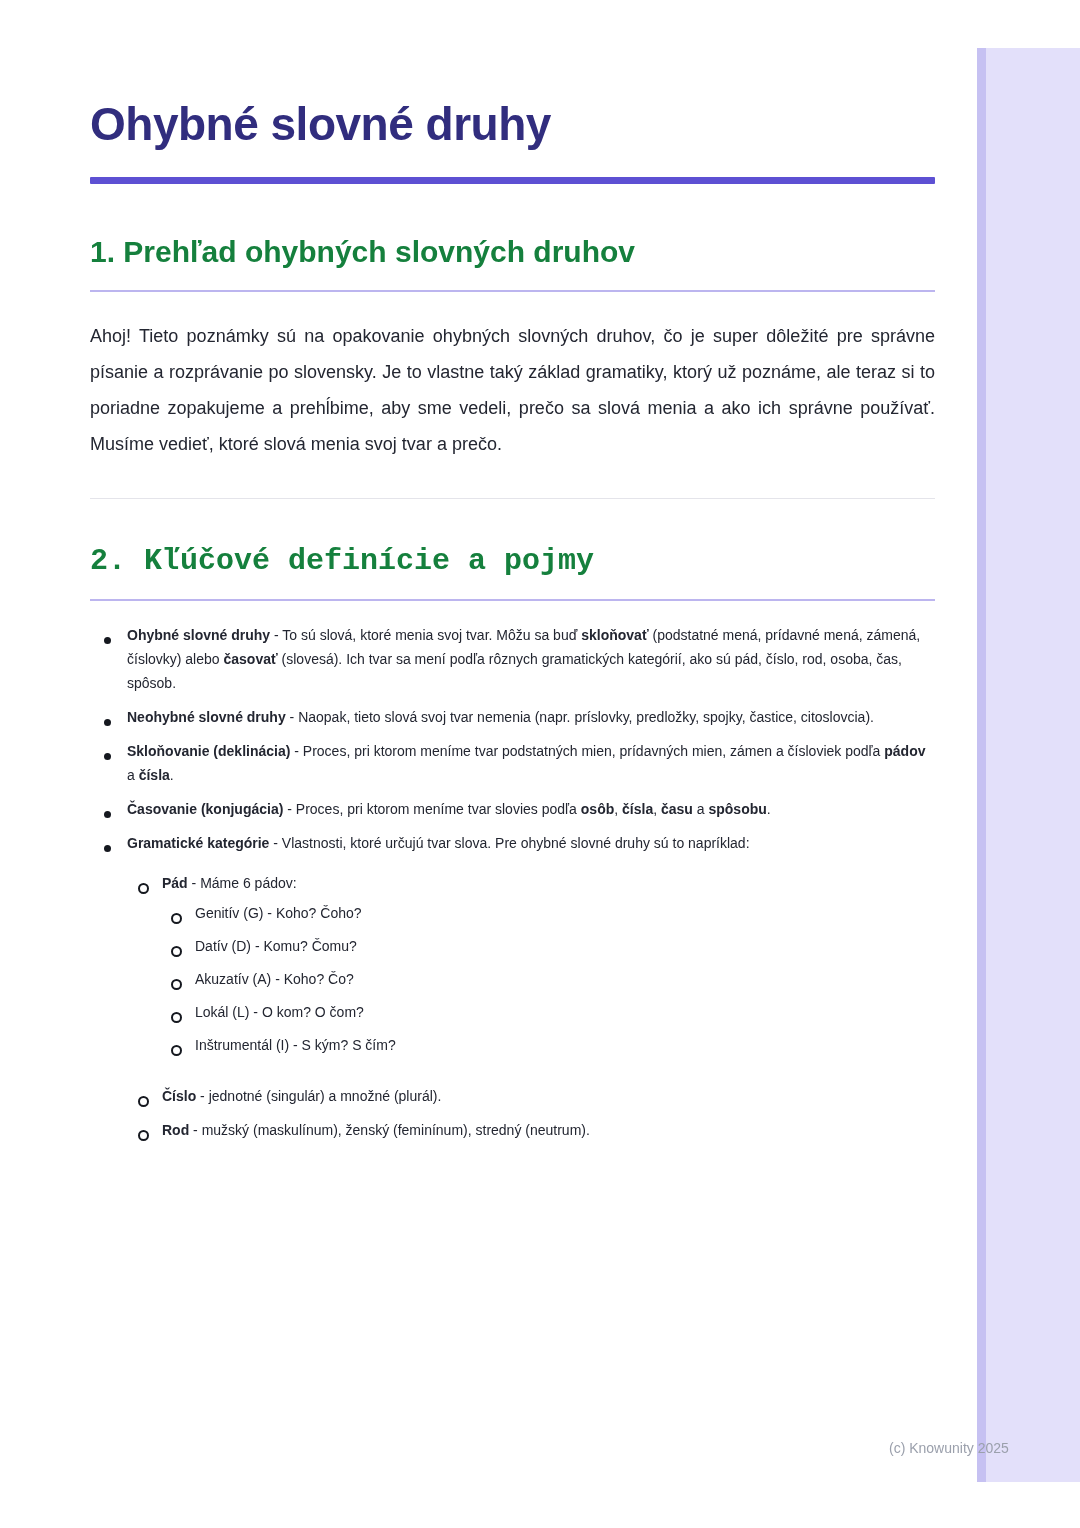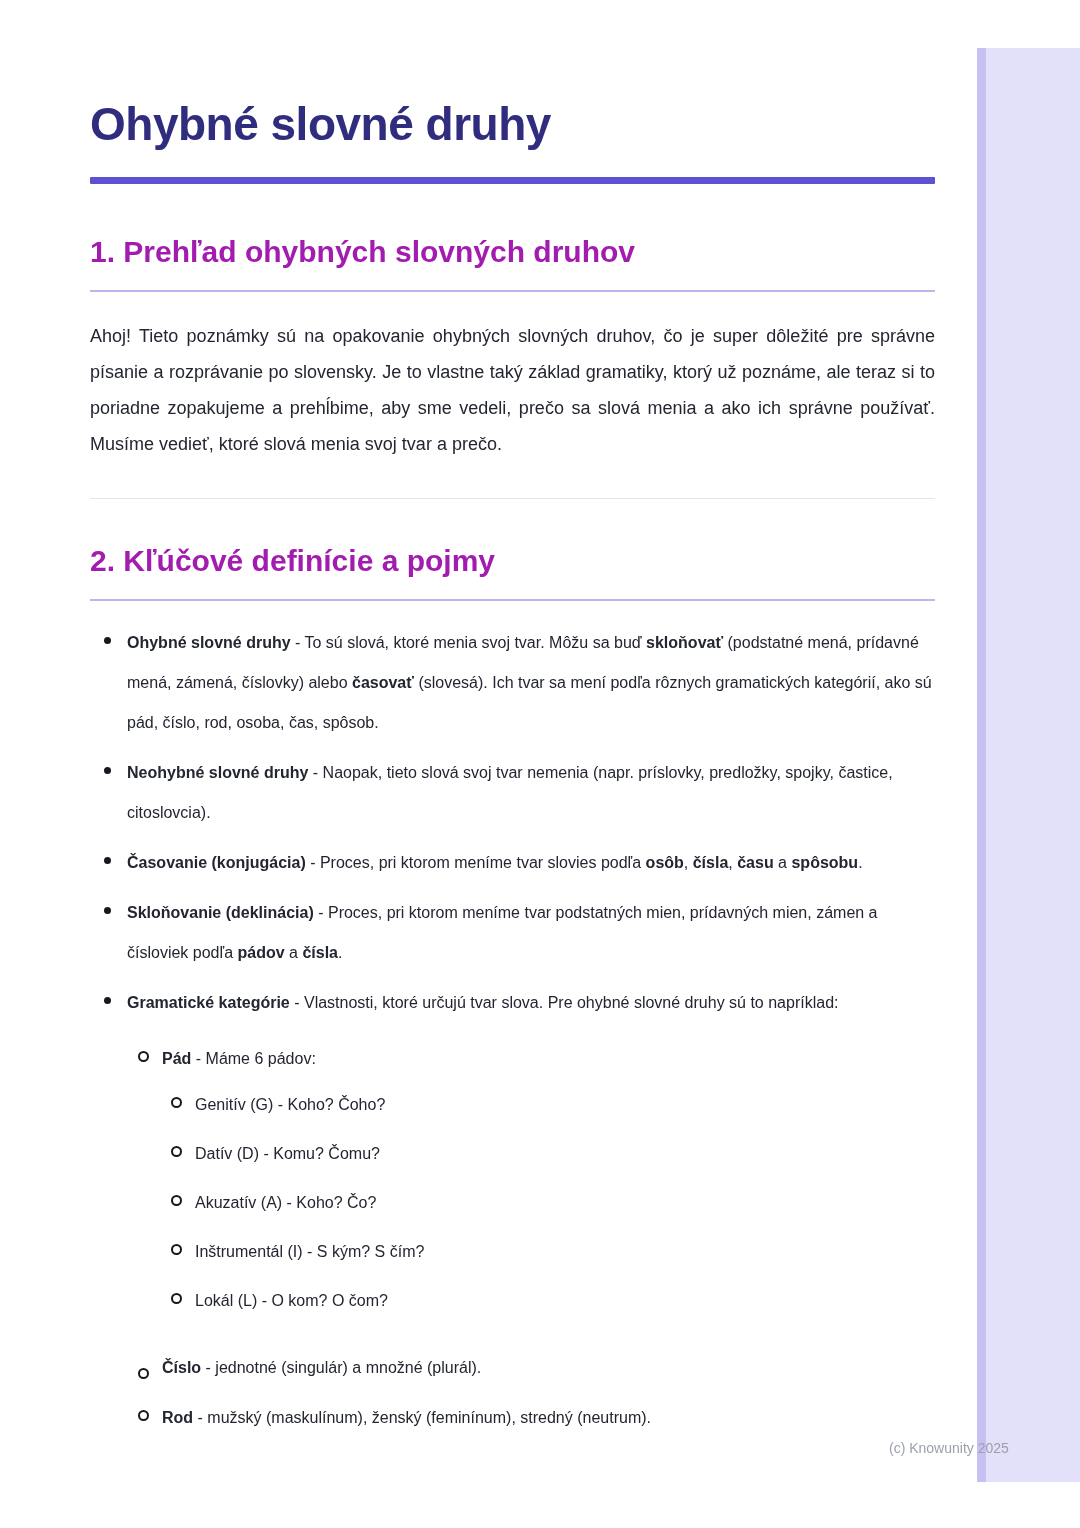--- a/index.html
+++ b/index.html
@@ -41,23 +41,23 @@
     height: 7px;
     background: #5d50d3;
     margin-top: 26px;
     border-radius: 1px;
   }
   h2.section-heading {
     margin-top: 50px;
     font-size: 30px;
     line-height: 1.2;
     font-weight: bold;
-    color: #a21caf;
-  }
-  h2.section-heading.second { margin-top: 44px; }
+    color: #15803d;
+  }
+  h2.section-heading.second { margin-top: 44px; font-family: Liberation Mono, monospace; }
   .heading-rule {
     height: 2px;
     background: #bcb5ef;
     margin-top: 20px;
   }
   p.body-par {
     margin-top: 26px;
     font-size: 18px;
     line-height: 36px;
     text-align: justify;
@@ -66,22 +66,22 @@
   hr.divider {
     border: none;
     border-top: 1px solid #e4e4ea;
     margin-top: 36px;
   }
   ul { list-style: none; }
   ul.lvl1 { margin-top: 22px; padding-left: 14px; }
   li.item {
     display: flex;
     align-items: flex-start;
-    font-size: 16px;
-    line-height: 40px;
+    font-size: 14px;
+    line-height: 24px;
     margin-bottom: 10px;
   }
   .item-text { flex: 1; }
   .b { font-weight: bold; }
   .marker { flex: none; display: block; }
   .marker.dot {
     width: 7px; height: 7px;
     border-radius: 50%;
     background: #15181f;
     margin: 14px 16px 0 0;
@@ -135,26 +135,26 @@
         <div class="item-text"><span class="b">Ohybné slovné druhy</span><span> - To sú slová, ktoré menia svoj tvar. Môžu sa buď </span><span class="b">skloňovať</span><span> (podstatné mená, prídavné mená, zámená, číslovky) alebo </span><span class="b">časovať</span><span> (slovesá). Ich tvar sa mení podľa rôznych gramatických kategórií, ako sú pád, číslo, rod, osoba, čas, spôsob.</span></div>
       </li>
 
       <li class="item">
         <span class="marker dot"></span>
         <div class="item-text"><span class="b">Neohybné slovné druhy</span><span> - Naopak, tieto slová svoj tvar nemenia (napr. príslovky, predložky, spojky, častice, citoslovcia).</span></div>
       </li>
 
       <li class="item">
         <span class="marker dot"></span>
+        <div class="item-text"><span class="b">Skloňovanie (deklinácia)</span><span> - Proces, pri ktorom meníme tvar podstatných mien, prídavných mien, zámen a čísloviek podľa </span><span class="b">pádov</span><span> a </span><span class="b">čísla</span><span>.</span></div>
+      </li>
+
+      <li class="item">
+        <span class="marker dot"></span>
         <div class="item-text"><span class="b">Časovanie (konjugácia)</span><span> - Proces, pri ktorom meníme tvar slovies podľa </span><span class="b">osôb</span><span>, </span><span class="b">čísla</span><span>, </span><span class="b">času</span><span> a </span><span class="b">spôsobu</span><span>.</span></div>
-      </li>
-
-      <li class="item">
-        <span class="marker dot"></span>
-        <div class="item-text"><span class="b">Skloňovanie (deklinácia)</span><span> - Proces, pri ktorom meníme tvar podstatných mien, prídavných mien, zámen a čísloviek podľa </span><span class="b">pádov</span><span> a </span><span class="b">čísla</span><span>.</span></div>
       </li>
 
       <li class="item">
         <span class="marker dot"></span>
         <div class="item-text">
           <div><span class="b">Gramatické kategórie</span><span> - Vlastnosti, ktoré určujú tvar slova. Pre ohybné slovné druhy sú to napríklad:</span></div>
 
           <ul class="lvl2">
 
             <li class="item">
@@ -170,25 +170,25 @@
                   <li class="item">
                     <span class="marker circle"></span>
                     <div class="item-text">Datív (D) - Komu? Čomu?</div>
                   </li>
                   <li class="item">
                     <span class="marker circle"></span>
                     <div class="item-text">Akuzatív (A) - Koho? Čo?</div>
                   </li>
                   <li class="item">
                     <span class="marker circle"></span>
+                    <div class="item-text">Lokál (L) - O kom? O čom?</div>
+                  </li>
+                  <li class="item">
+                    <span class="marker circle"></span>
                     <div class="item-text">Inštrumentál (I) - S kým? S čím?</div>
-                  </li>
-                  <li class="item">
-                    <span class="marker circle"></span>
-                    <div class="item-text">Lokál (L) - O kom? O čom?</div>
                   </li>
                 </ul>
               </div>
             </li>
 
             <li class="item spaced">
               <span class="marker circle"></span>
               <div class="item-text"><span class="b">Číslo</span><span> - jednotné (singulár) a množné (plurál).</span></div>
             </li>
 

